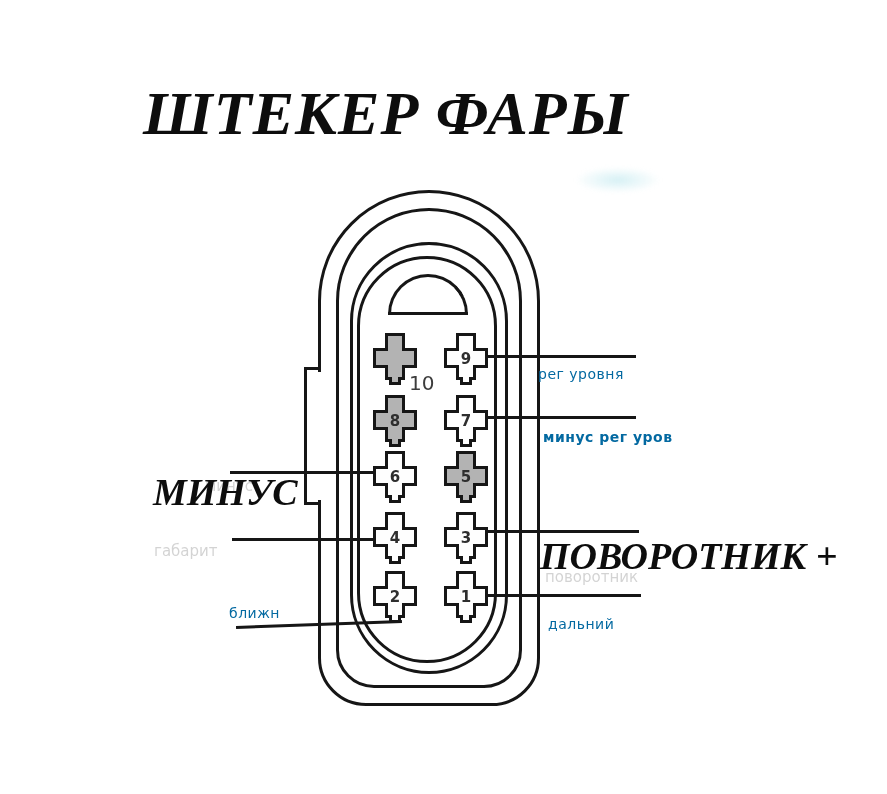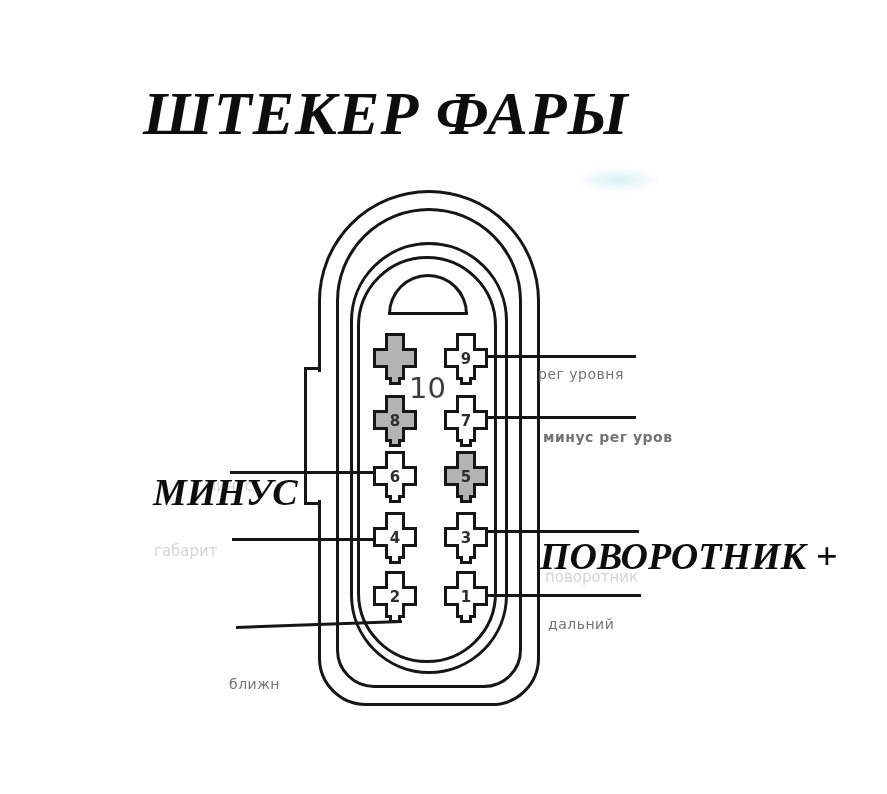--- a/index.html
+++ b/index.html
@@ -35,24 +35,24 @@
   
   .cline{position:absolute;height:3px;background:#161616;z-index:8;}
 
   
   .pin{position:absolute;width:44px;height:52px;z-index:9;overflow:visible;}
   .pin path{stroke:#161616;stroke-width:3;stroke-linejoin:miter;}
   .pin--white path{fill:#fefefe;}
   .pin--gray path{fill:#b3b3b3;}
   .pin text{font-family:"DejaVu Sans",sans-serif;font-size:15px;font-weight:600;fill:#2e2e2e;}
 
-  .pin10-num{position:absolute;left:409px;top:371px;font-size:29px;color:#3c3c3c;
+  .pin10-num{position:absolute;left:409px;top:371px;font-size:20px;color:#3c3c3c;
              font-family:"DejaVu Sans",sans-serif;z-index:10;}
 
-  .lbl-small{position:absolute;font-size:14px;color:#737373;letter-spacing:.5px;
+  .lbl-small{position:absolute;font-size:14px;color:#0369a1;letter-spacing:.5px;
              z-index:11;white-space:nowrap;}
   .lbl-big{position:absolute;font-family:"Liberation Serif","DejaVu Serif",serif;
            font-weight:bold;font-style:italic;font-size:38px;color:#0d0d0d;
            z-index:12;white-space:nowrap;}
   .watermark{position:absolute;font-size:15px;color:#bdbdbd;opacity:.65;z-index:10;
              white-space:nowrap;}
   .smudge{position:absolute;left:575px;top:167px;width:86px;height:26px;border-radius:50%;
           background:radial-gradient(ellipse at center, rgba(180,228,236,.55), rgba(255,255,255,0) 70%);
           filter:blur(2px);z-index:0;}
 </style>
@@ -127,15 +127,15 @@
   <div class="watermark" style="left:205px;top:477px;">минус</div>
   <div class="watermark" style="left:133px;top:542px;margin-left:21px;">габарит</div>
   <div class="watermark" style="left:545px;top:568px;">поворотник</div>
 
   <div class="lbl-small" style="left:538px;top:366px;">рег уровня</div>
   <div class="lbl-small" style="left:543px;top:429px;font-weight:bold;">минус рег уров</div>
   <div class="lbl-big" style="left:540px;top:534px;">ПОВОРОТНИК +</div>
   <div class="lbl-small" style="left:548px;top:616px;">дальний</div>
 
   <div class="lbl-big" style="left:153px;top:470px;">МИНУС</div>
-  <div class="lbl-small" style="left:229px;top:676px;">ближн</div>
+  <div class="lbl-small" style="left:229px;top:605px;">ближн</div>
 
 </div>
 
 </body></html>

